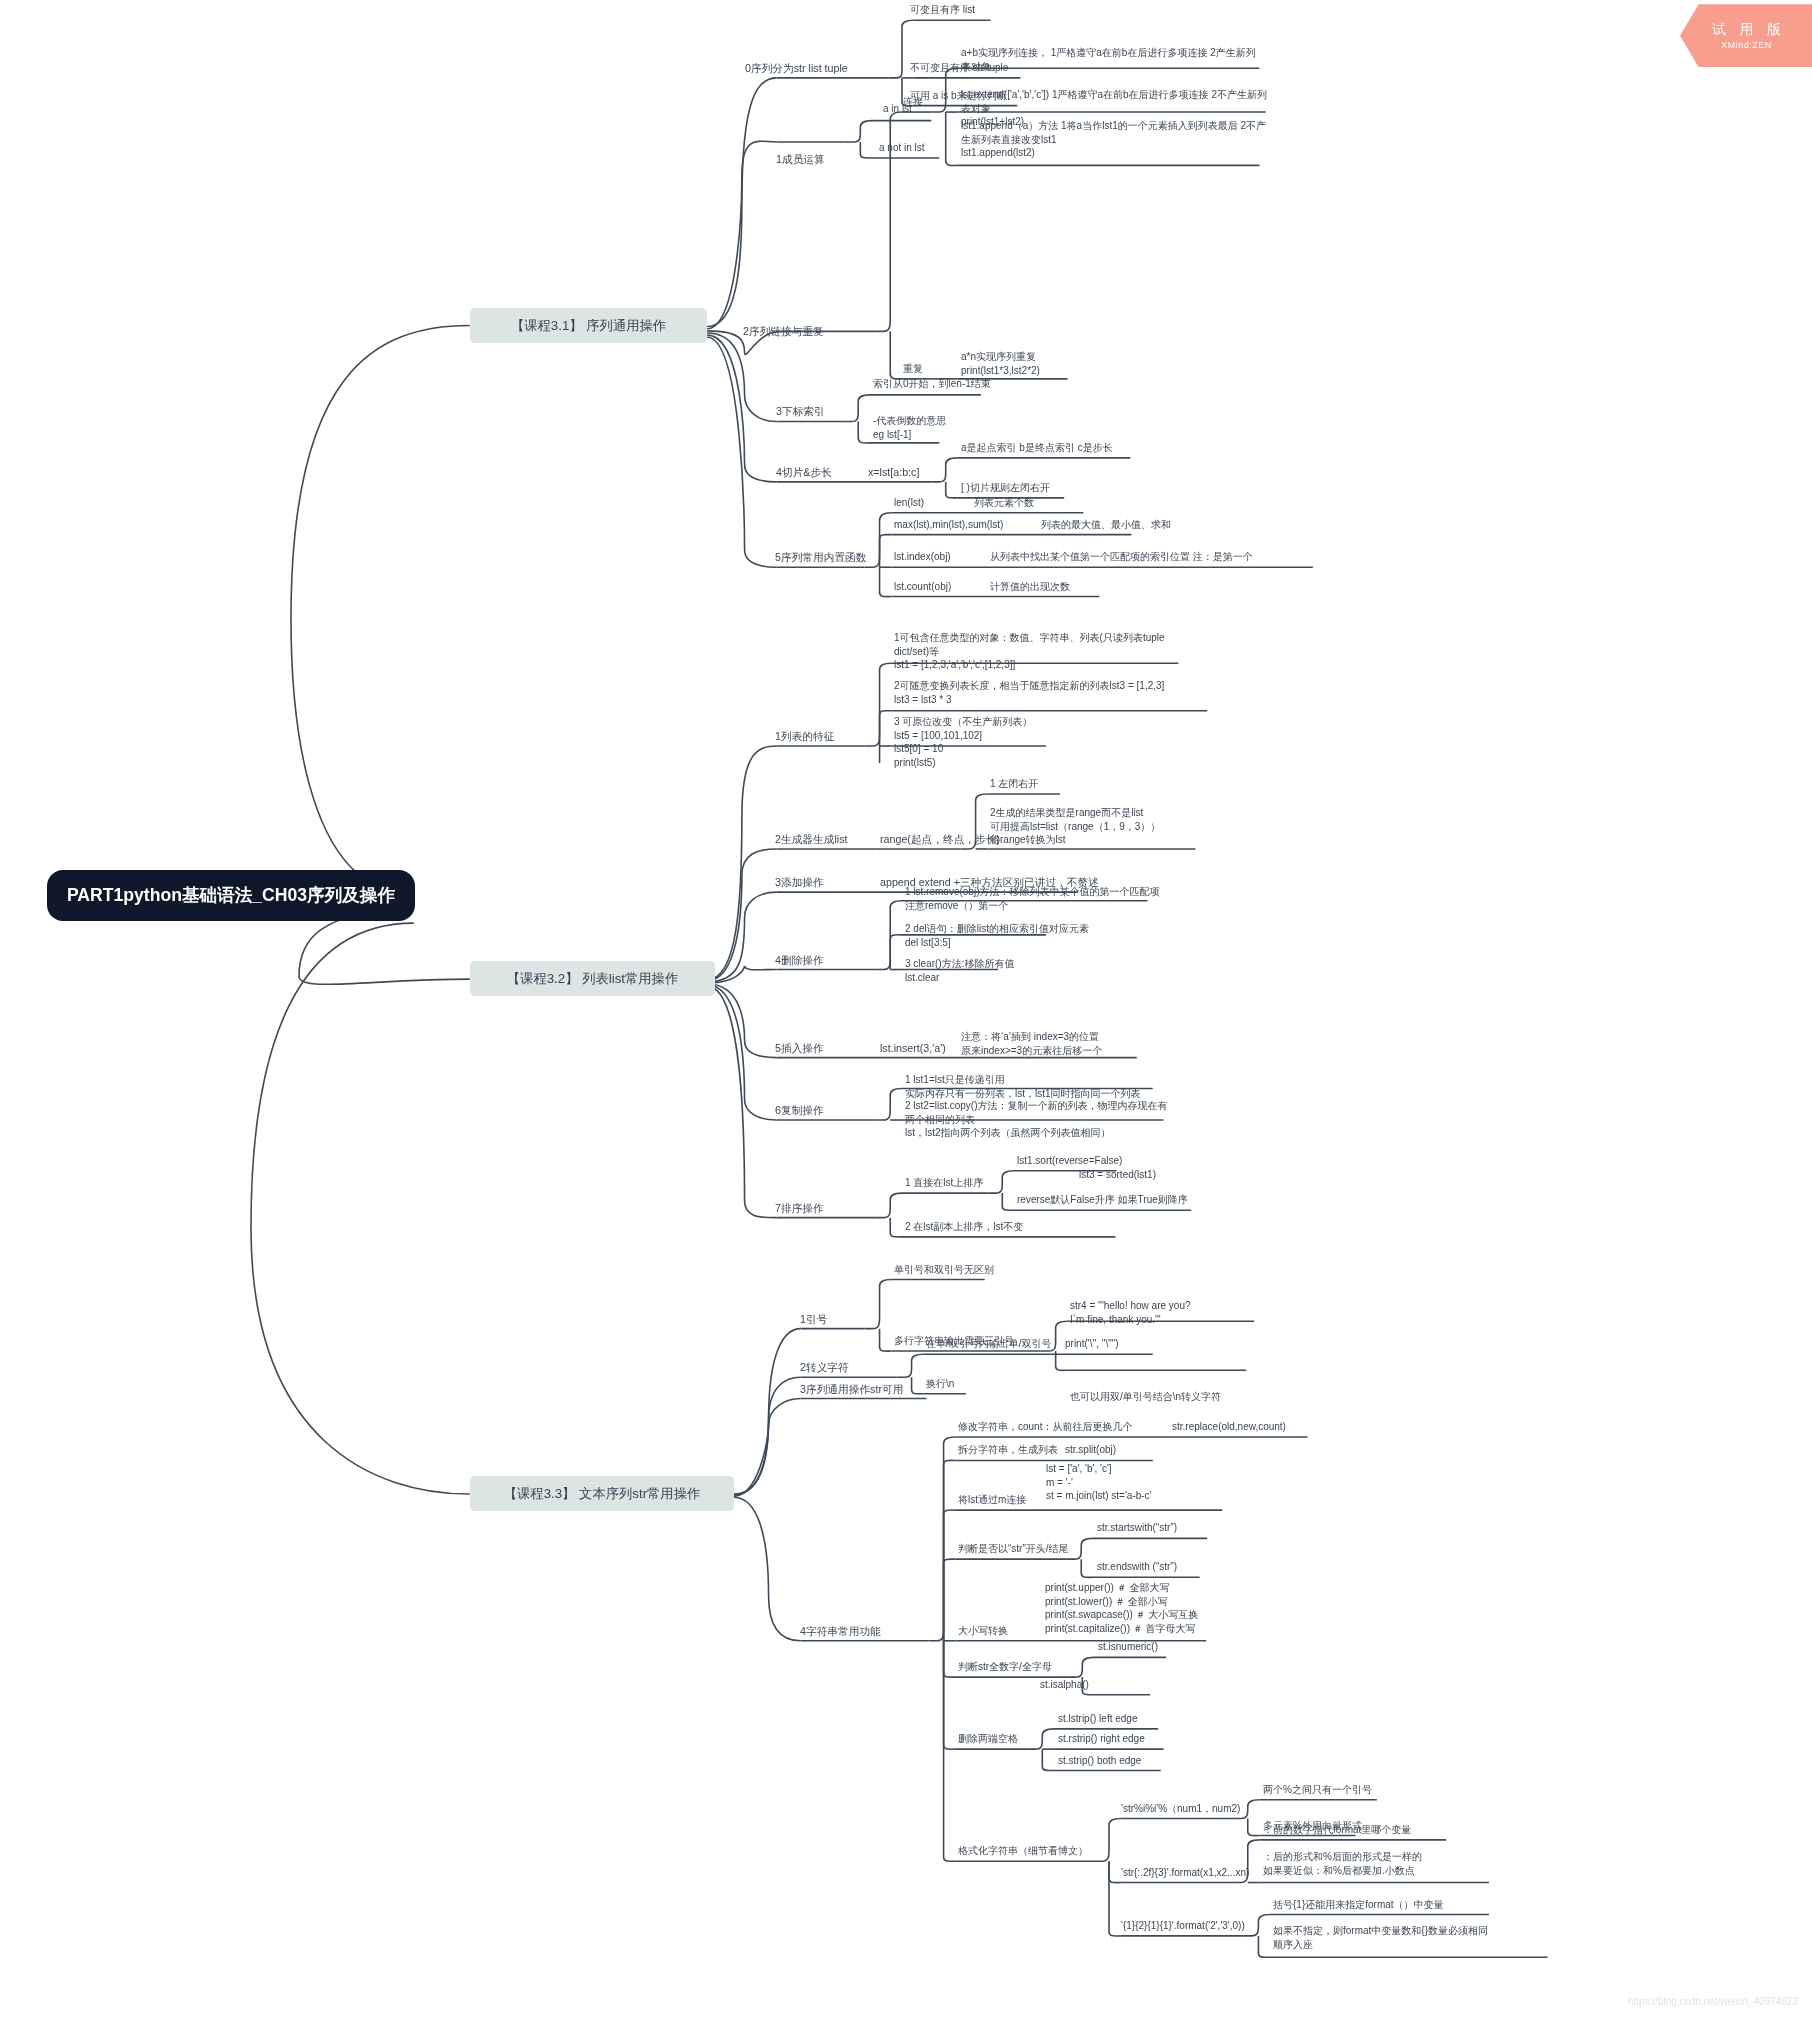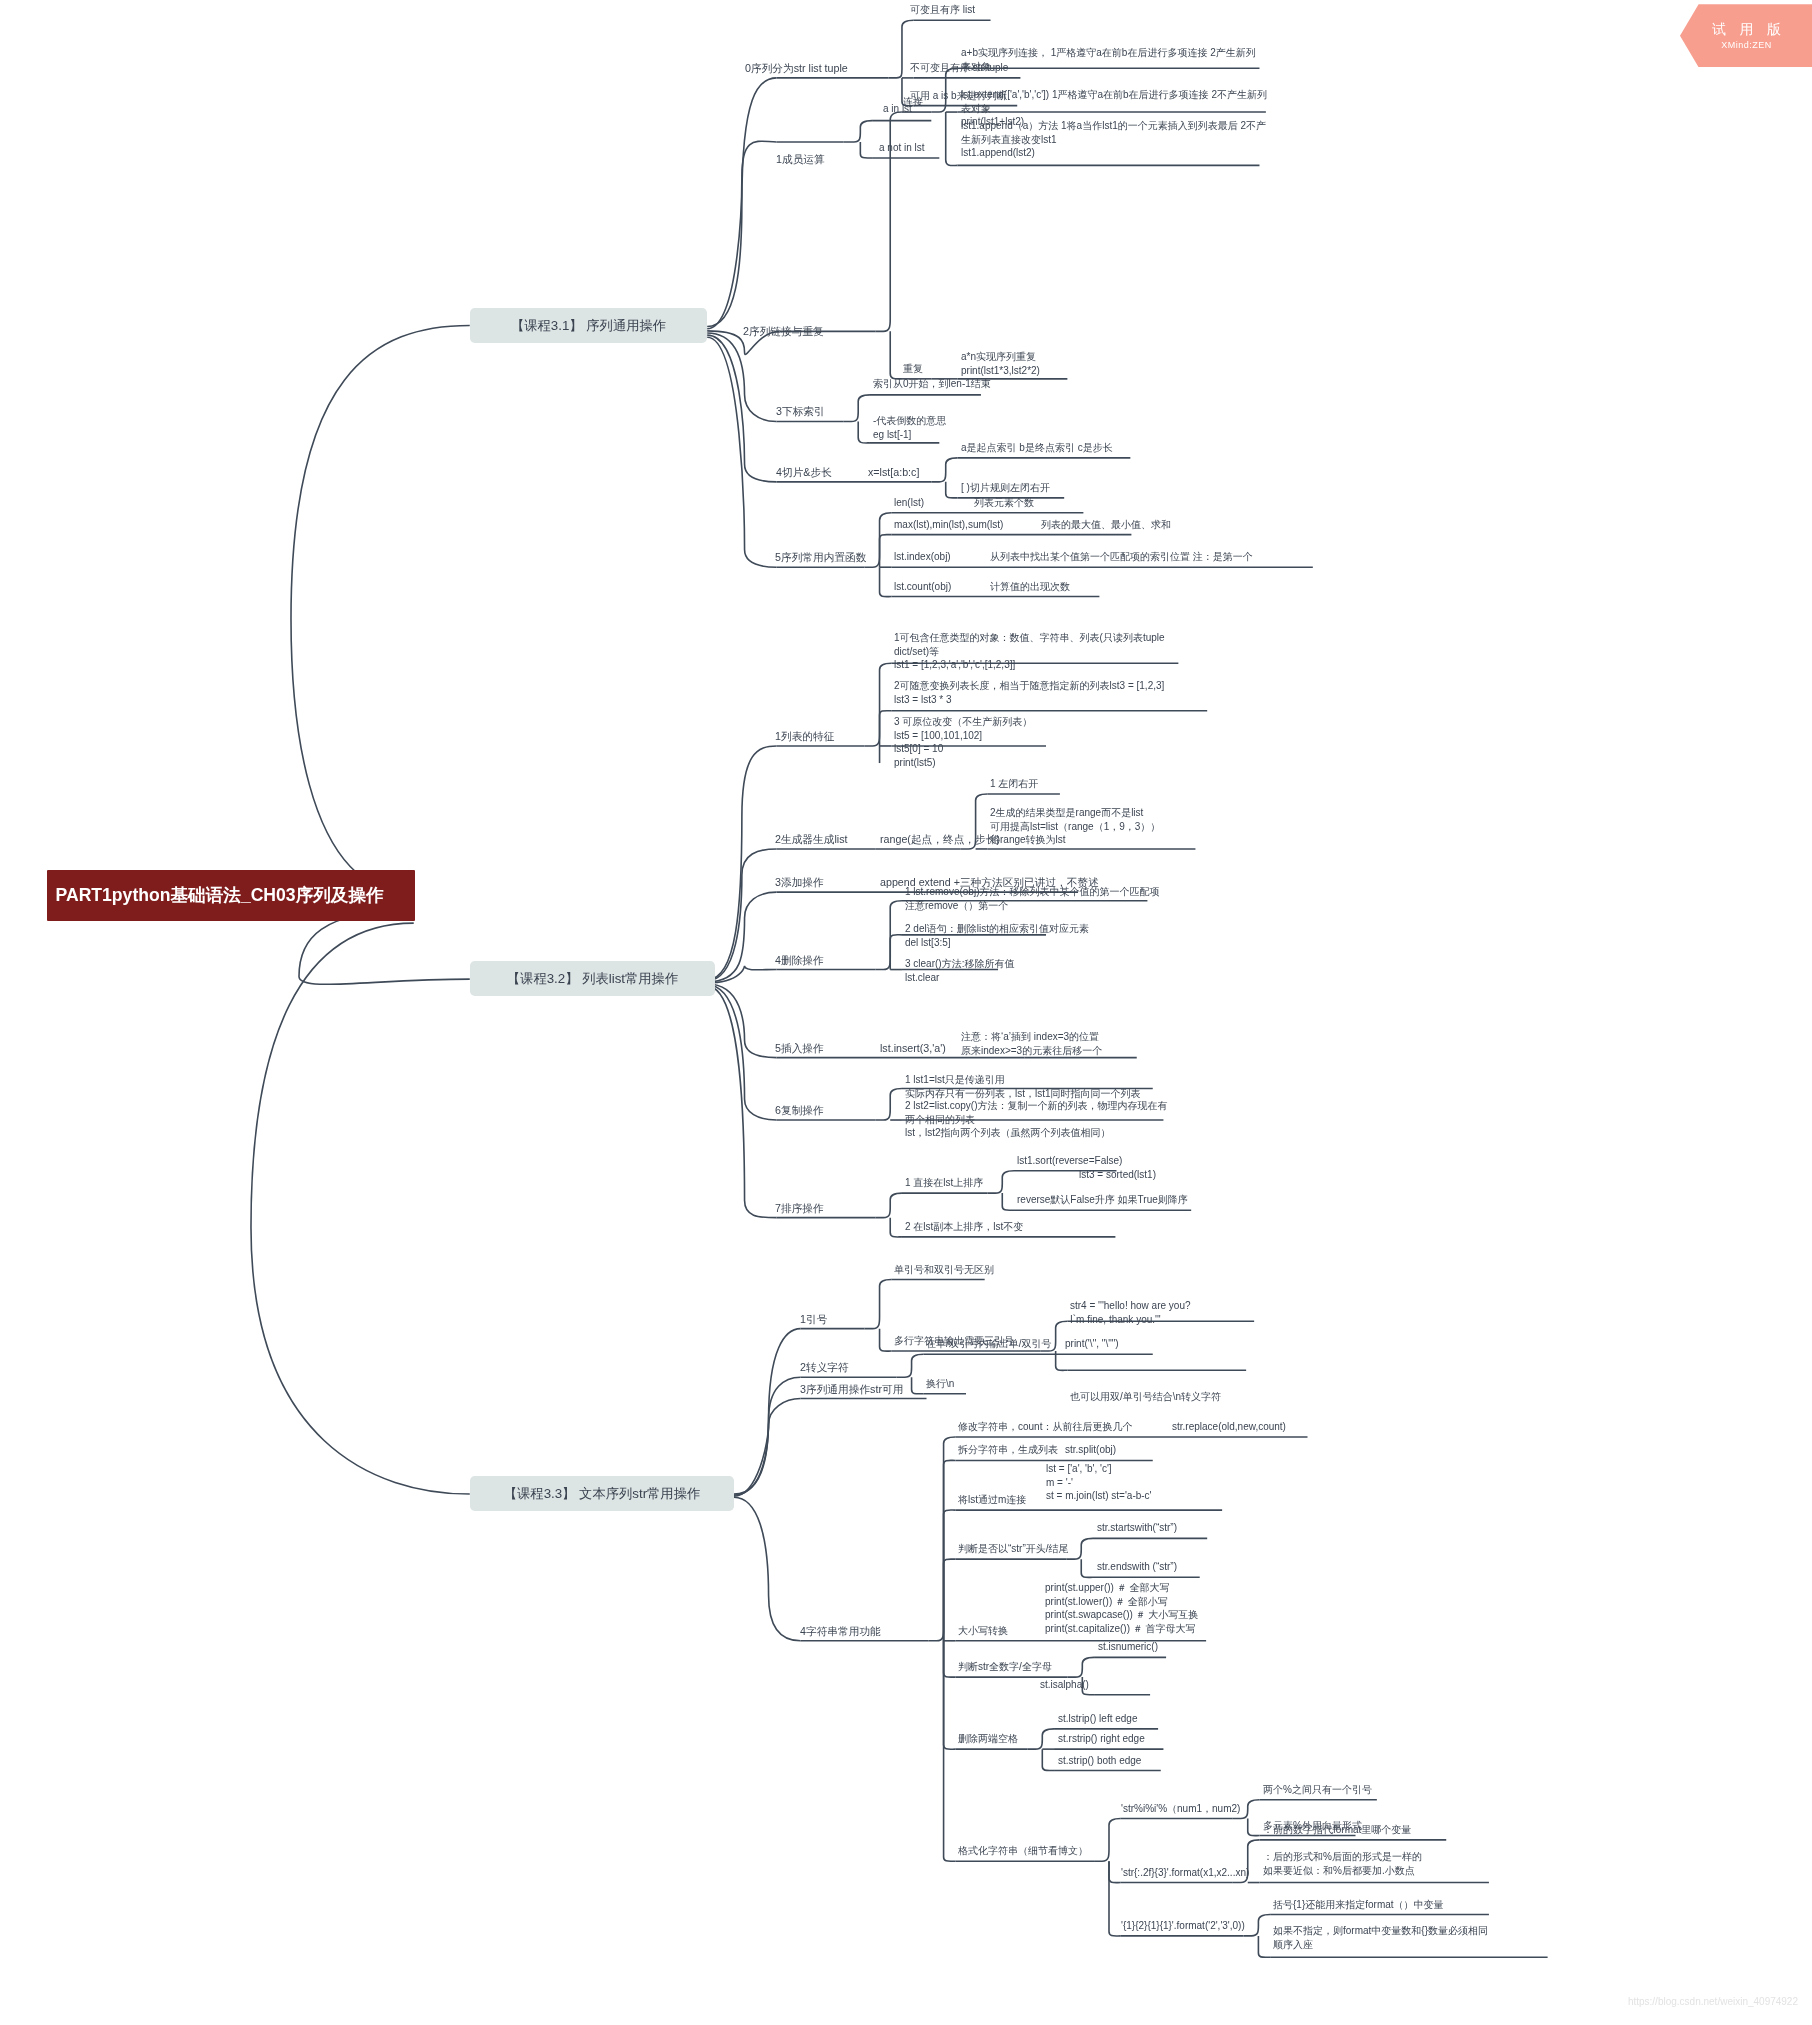--- a/index.html
+++ b/index.html
@@ -5,22 +5,22 @@
   html,body{margin:0;padding:0;background:#ffffff;}
   body{font-family:"Liberation Sans","DejaVu Sans",sans-serif;}
   #canvas{position:relative;width:1813px;height:2025px;background:#fff;overflow:hidden;}
   #wires{position:absolute;left:0;top:0;width:1813px;height:2025px;pointer-events:none;}
 
   
   .node{position:absolute;box-sizing:border-box;line-height:1.35;color:#3c4552;}
   .txt{white-space:pre-line;}
 
   .root{
-    background:#7f1d1d;color:#ffffff;border-radius:1px;
-    display:flex;align-items:center;text-align:center;
+    background:#0f172a;color:#ffffff;border-radius:16px;
+    display:flex;align-items:center;justify-content:center;text-align:center;
     font-size:17.6px;font-weight:bold;padding:5.3px 8.5px;
   }
   .lvl1{
     background:#dde4e4;border-radius:4.8px;
     display:flex;align-items:center;justify-content:center;text-align:center;
     font-size:13.3px;color:#3a4350;padding:3.2px 7.5px;
   }
   .lvl2{font-size:10.7px;}
   .lvl3{font-size:10px;}
   .lvl4{font-size:10px;}

